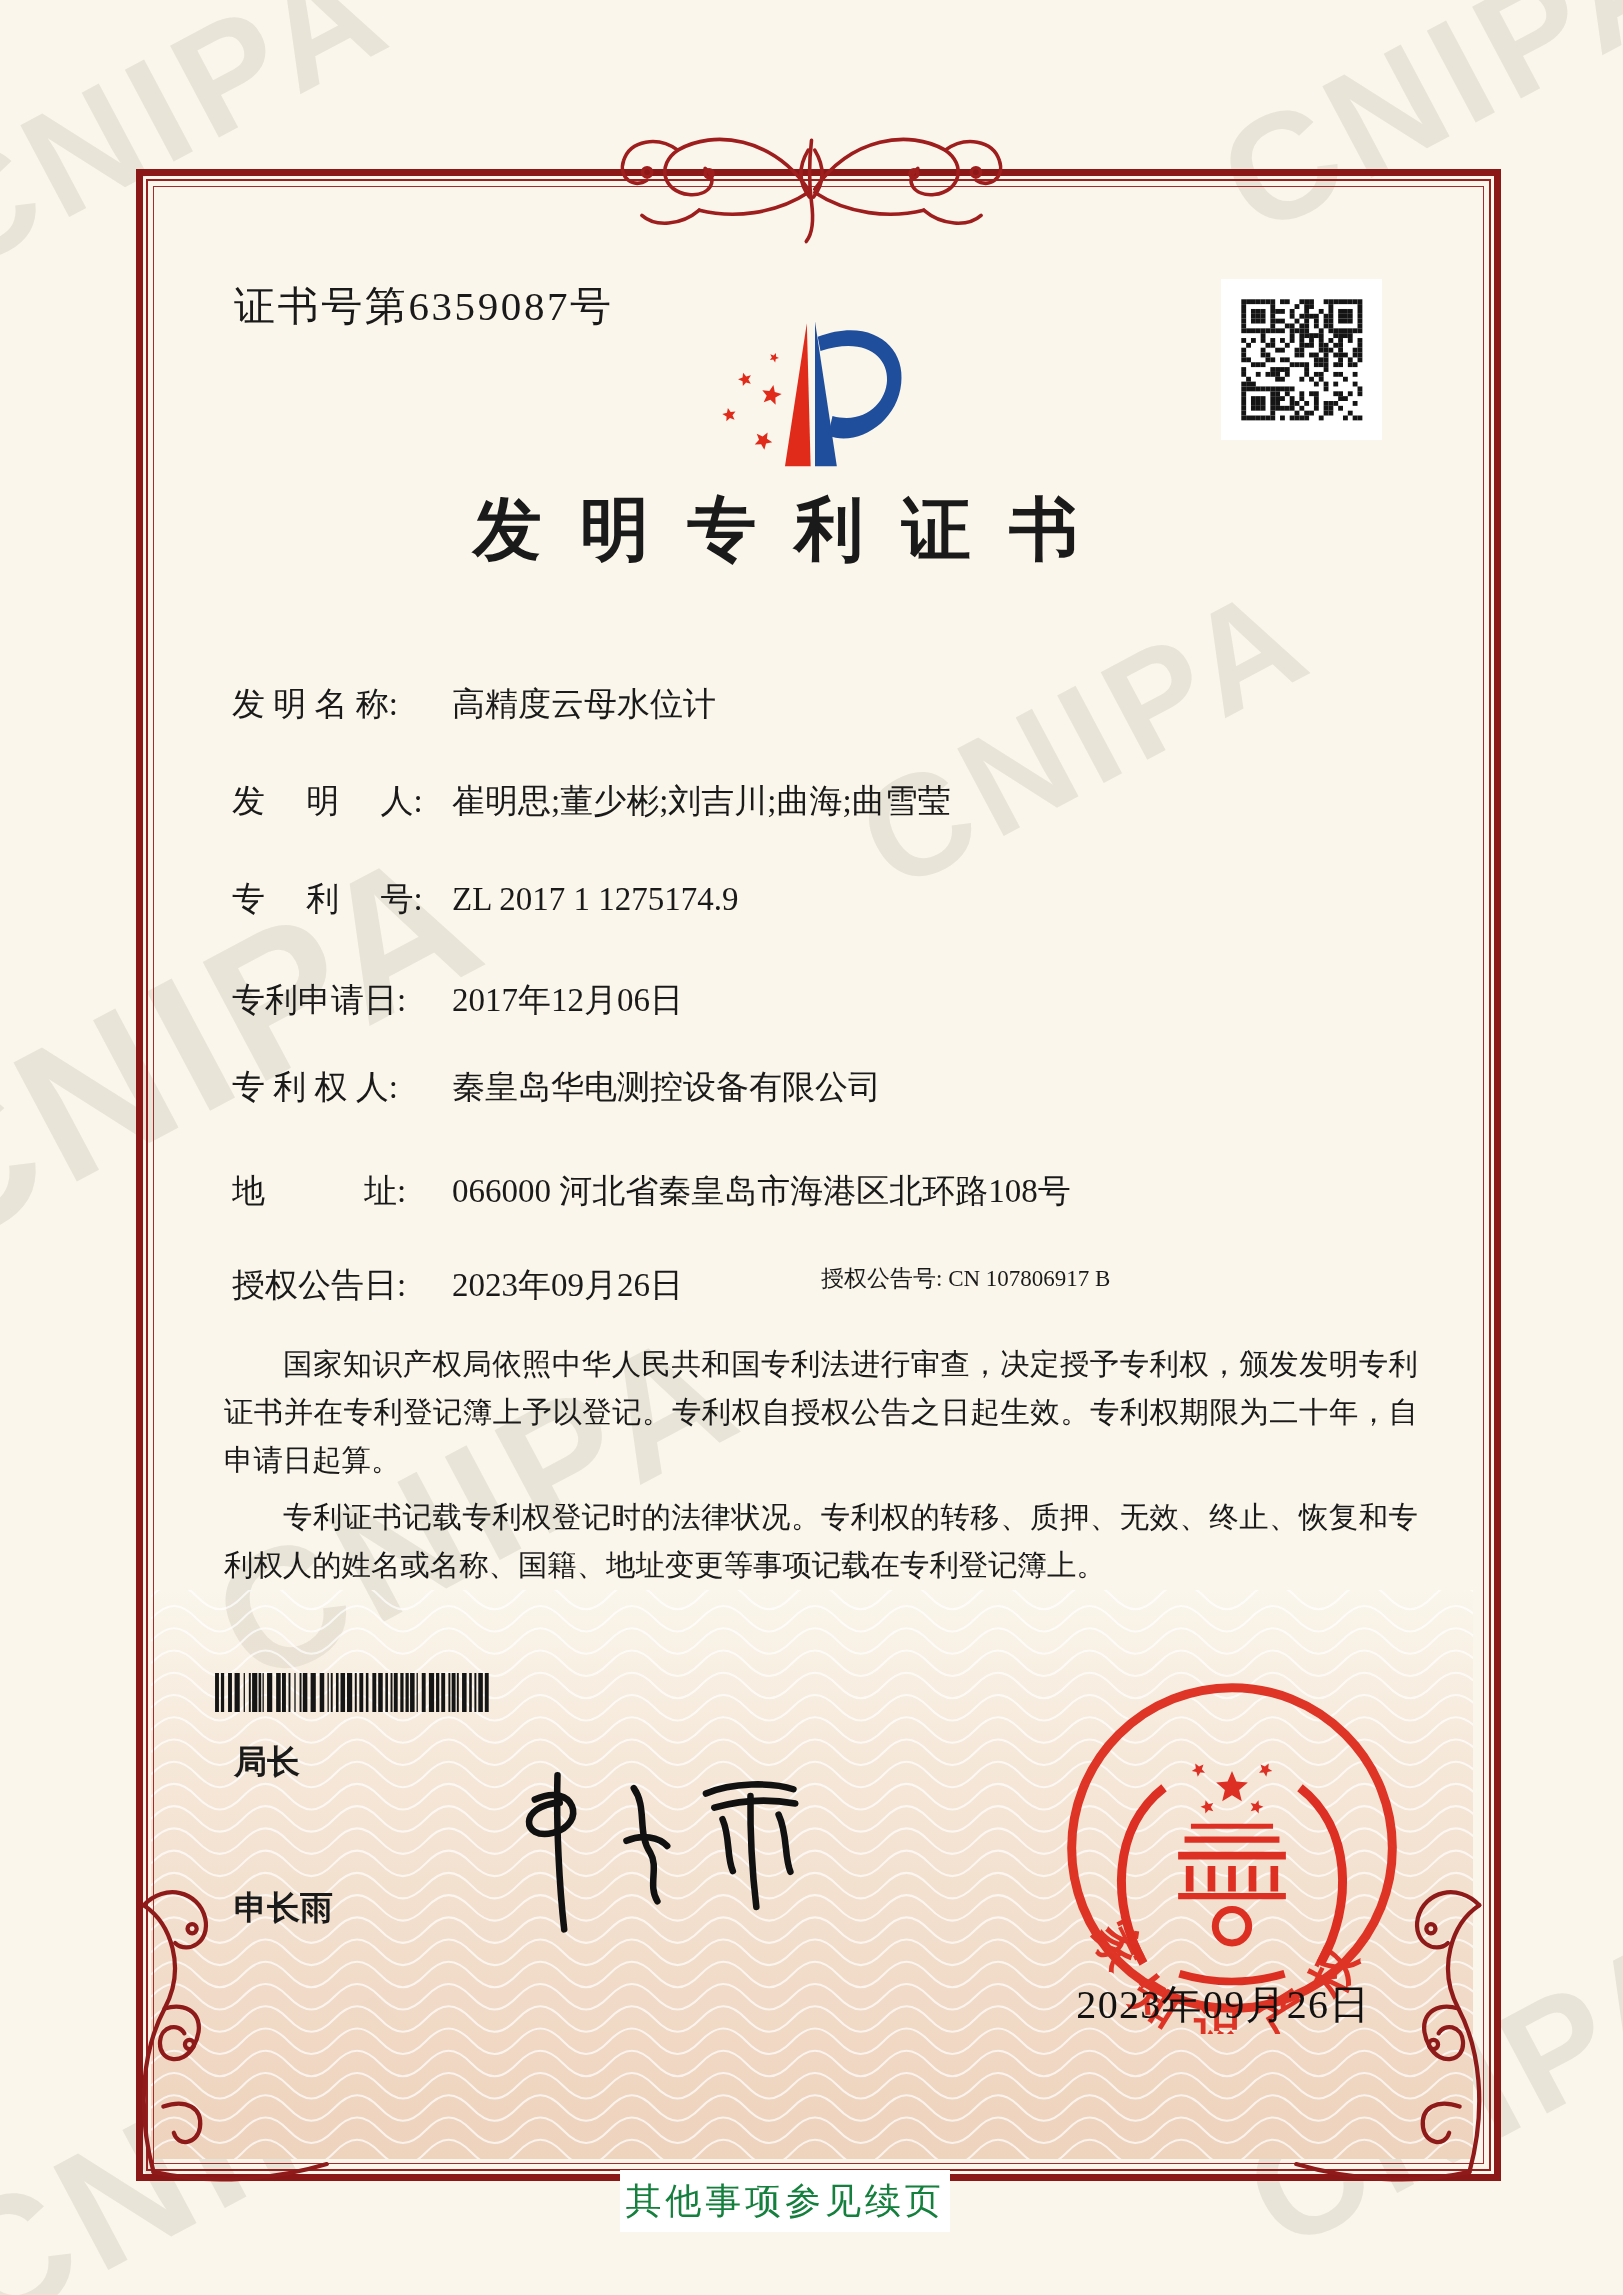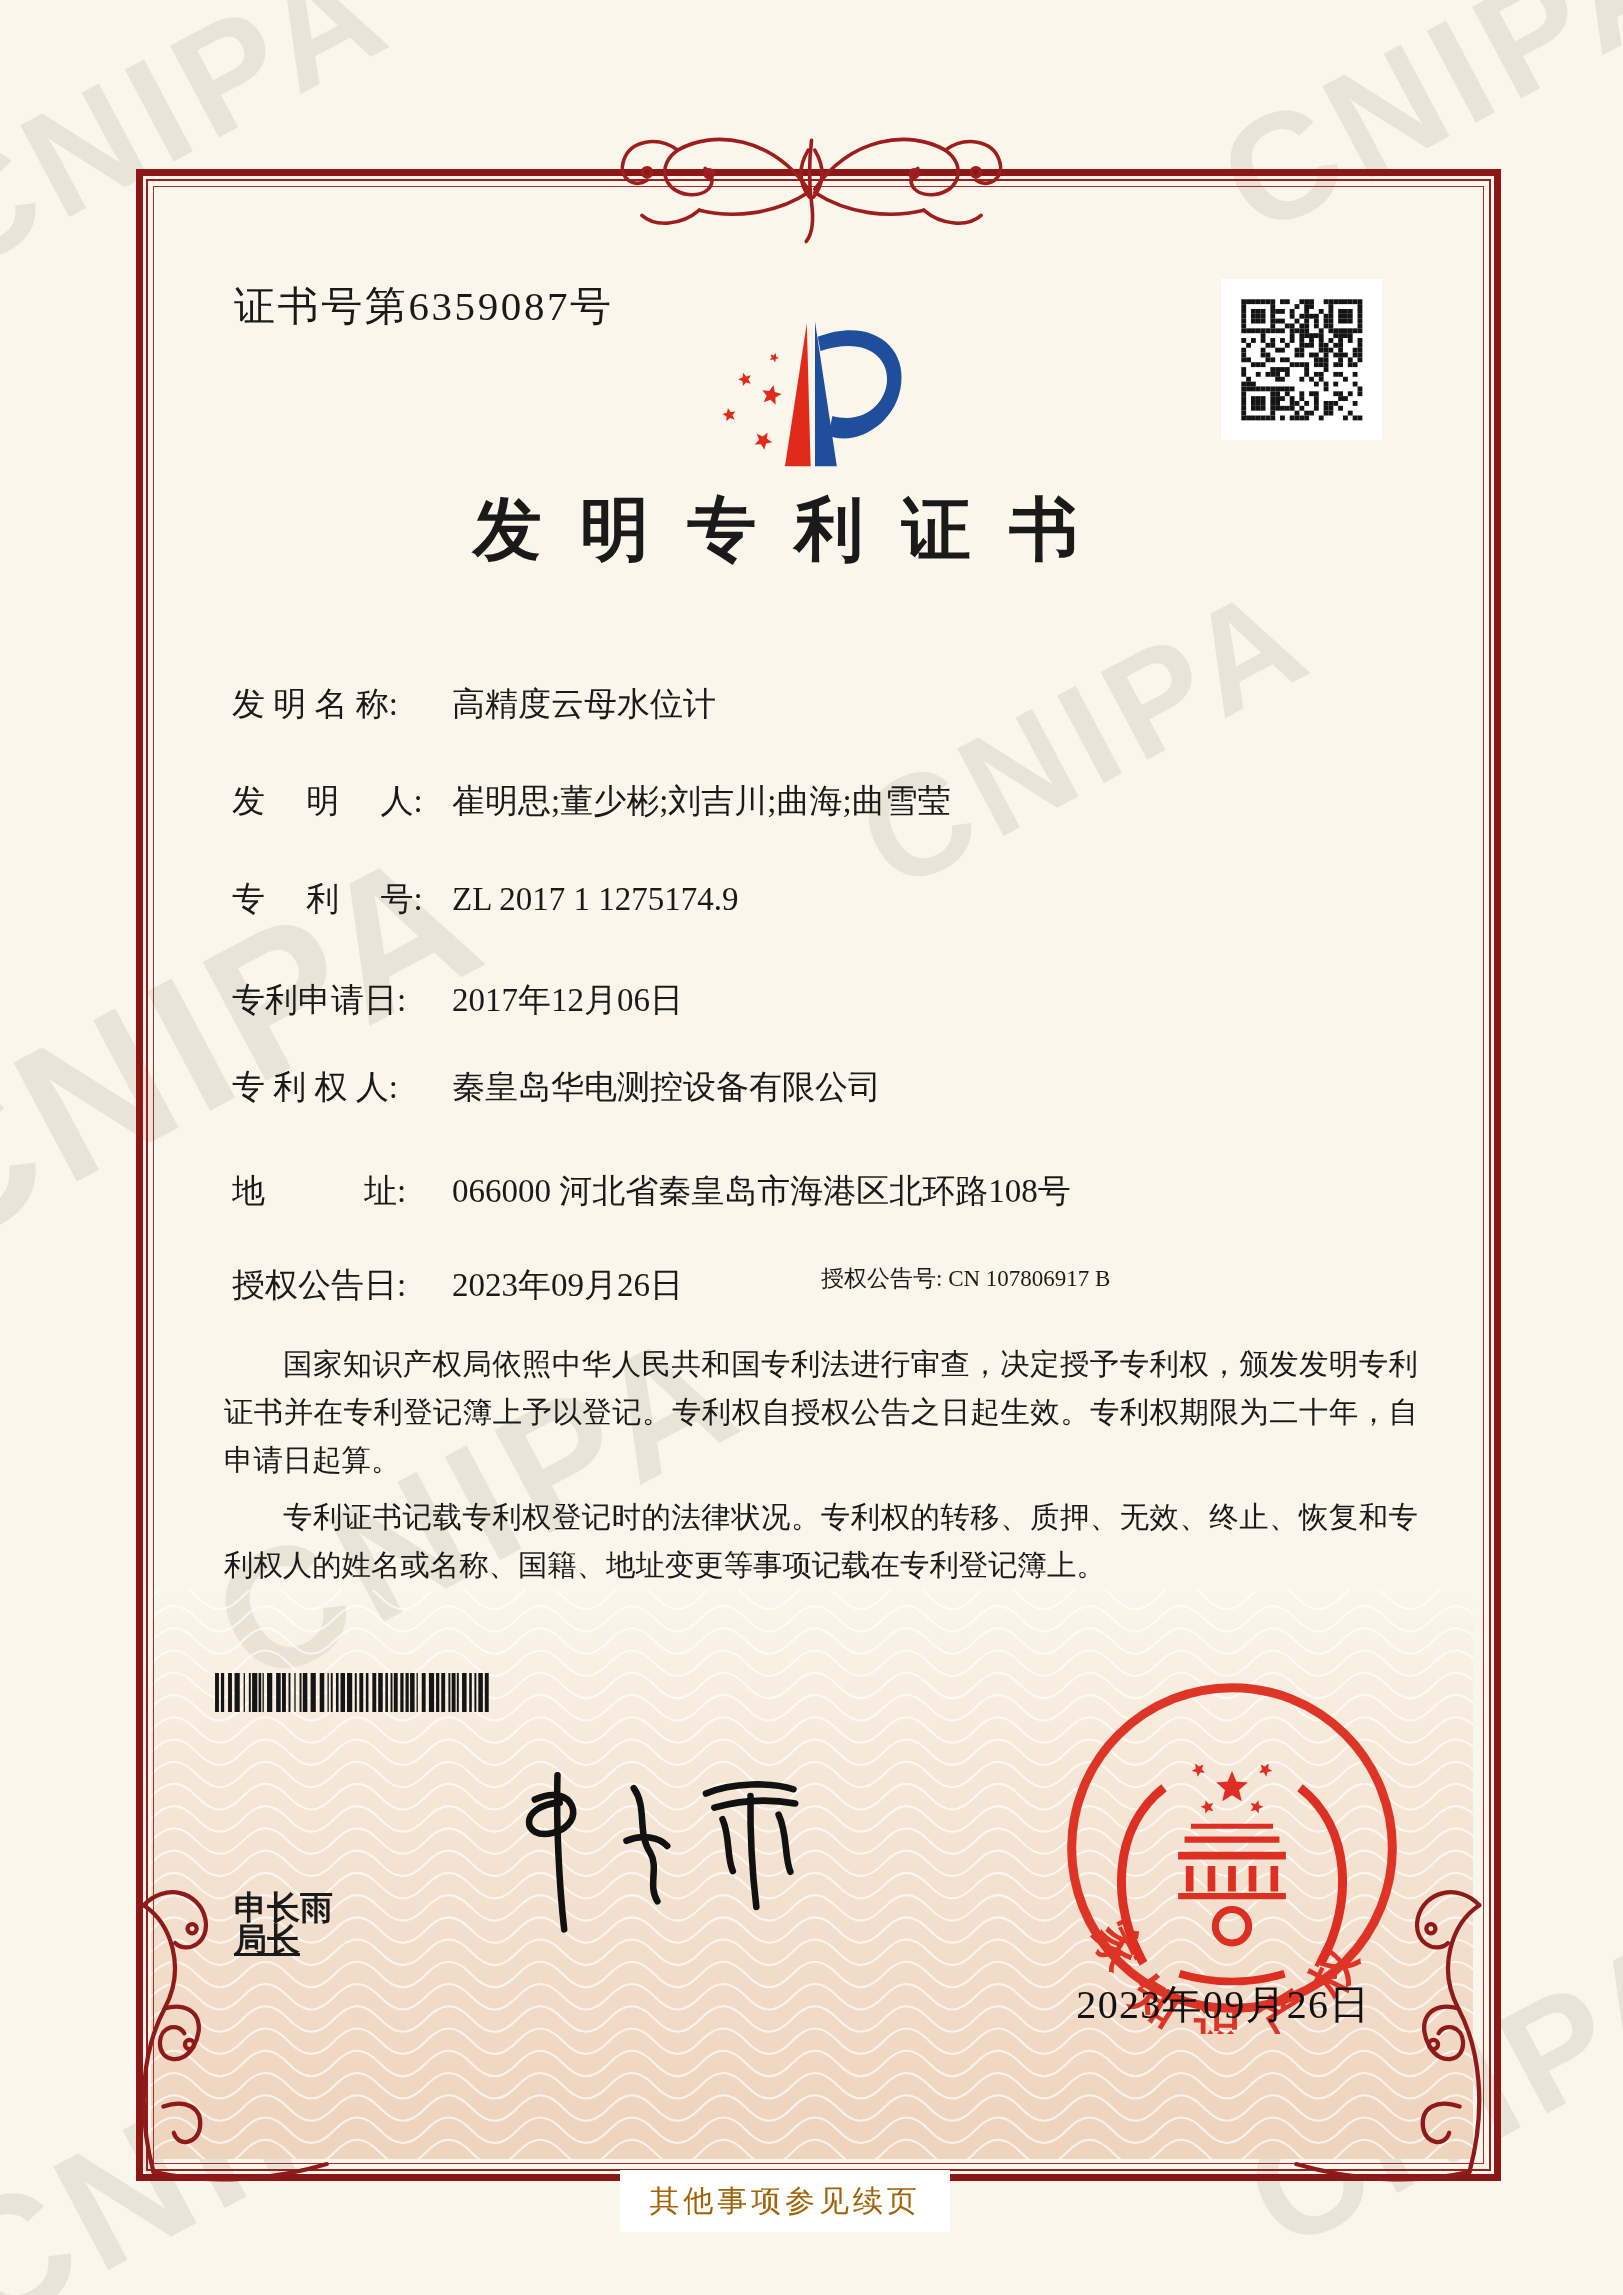--- a/index.html
+++ b/index.html
@@ -29,21 +29,21 @@
   .barcode{position:absolute;left:214px;top:1673px;}
   .sig-label{position:absolute;left:234px;font-family:"Liberation Sans","DejaVu Sans",sans-serif;
              font-weight:700;font-size:33px;}
   .signature{position:absolute;left:497px;top:1759px;transform:rotate(-2deg);}
   .seal{position:absolute;left:1046px;top:1662px;opacity:.94;}
   .seal-date{position:absolute;left:1027px;top:1977px;width:393px;text-align:center;
              font-size:40px;letter-spacing:1.3px;color:#111;}
   .footer-page{position:absolute;left:0;width:1623px;top:2093px;text-align:center;font-size:26px;}
   .cont-box{position:absolute;left:620px;top:2170px;width:330px;height:62px;background:#ffffff;
             display:flex;align-items:center;justify-content:center;}
-  .cont-box span{font-size:30px;letter-spacing:3.9px;color:#a16207;}
+  .cont-box span{font-size:36px;letter-spacing:3.9px;color:#15803d;}
   .ornament{position:absolute;pointer-events:none;}
 </style>
 </head>
 <body>
 
 <div class="page">
 
   <div class="wm" style="left:-98px;top:26px;font-size:151px;">CNIPA</div>
   <div class="wm" style="left:1204px;top:-13px;font-size:151px;">CNIPA</div>
   <div class="wm" style="left:-137px;top:936px;font-size:196px;">CNIPA</div>
@@ -544,21 +544,21 @@
       <rect x="359" y="0" width="3" height="60" fill="#151515"></rect>
       <rect x="364" y="0" width="6" height="60" fill="#151515"></rect>
       <rect x="372" y="0" width="3" height="60" fill="#151515"></rect>
       <rect x="380" y="0" width="7" height="60" fill="#151515"></rect>
       <rect x="391" y="0" width="4" height="60" fill="#151515"></rect>
       <rect x="399" y="0" width="3" height="60" fill="#151515"></rect>
       <rect x="405" y="0" width="7" height="60" fill="#151515"></rect>
       <rect x="415" y="0" width="6" height="60" fill="#151515"></rect>
     </svg>
 
-  <div class="sig-label" style="top:1918px;text-decoration:underline;">局长</div>
+  <div class="sig-label" style="top:1740px;">局长</div>
   <div class="sig-label" style="top:1886px;">申长雨</div>
   <svg class="signature" width="380" height="183" viewBox="0 0 580 280">
     <g stroke="#111" stroke-width="10" fill="none" stroke-linecap="round" stroke-linejoin="round">
       <path d="M96,18 C91,95 93,190 98,254"></path>
       <path d="M60,54 C122,28 140,94 86,106 C38,116 34,62 98,60"></path>
       <path d="M212,42 C232,72 214,110 234,142 C246,164 228,192 242,216"></path>
       <path d="M198,122 C222,112 248,118 260,132"></path>
       <path d="M322,54 C362,38 424,40 456,52"></path>
       <path d="M390,60 C387,122 389,182 393,230"></path>
       <path d="M346,94 C357,122 350,152 359,174"></path>

